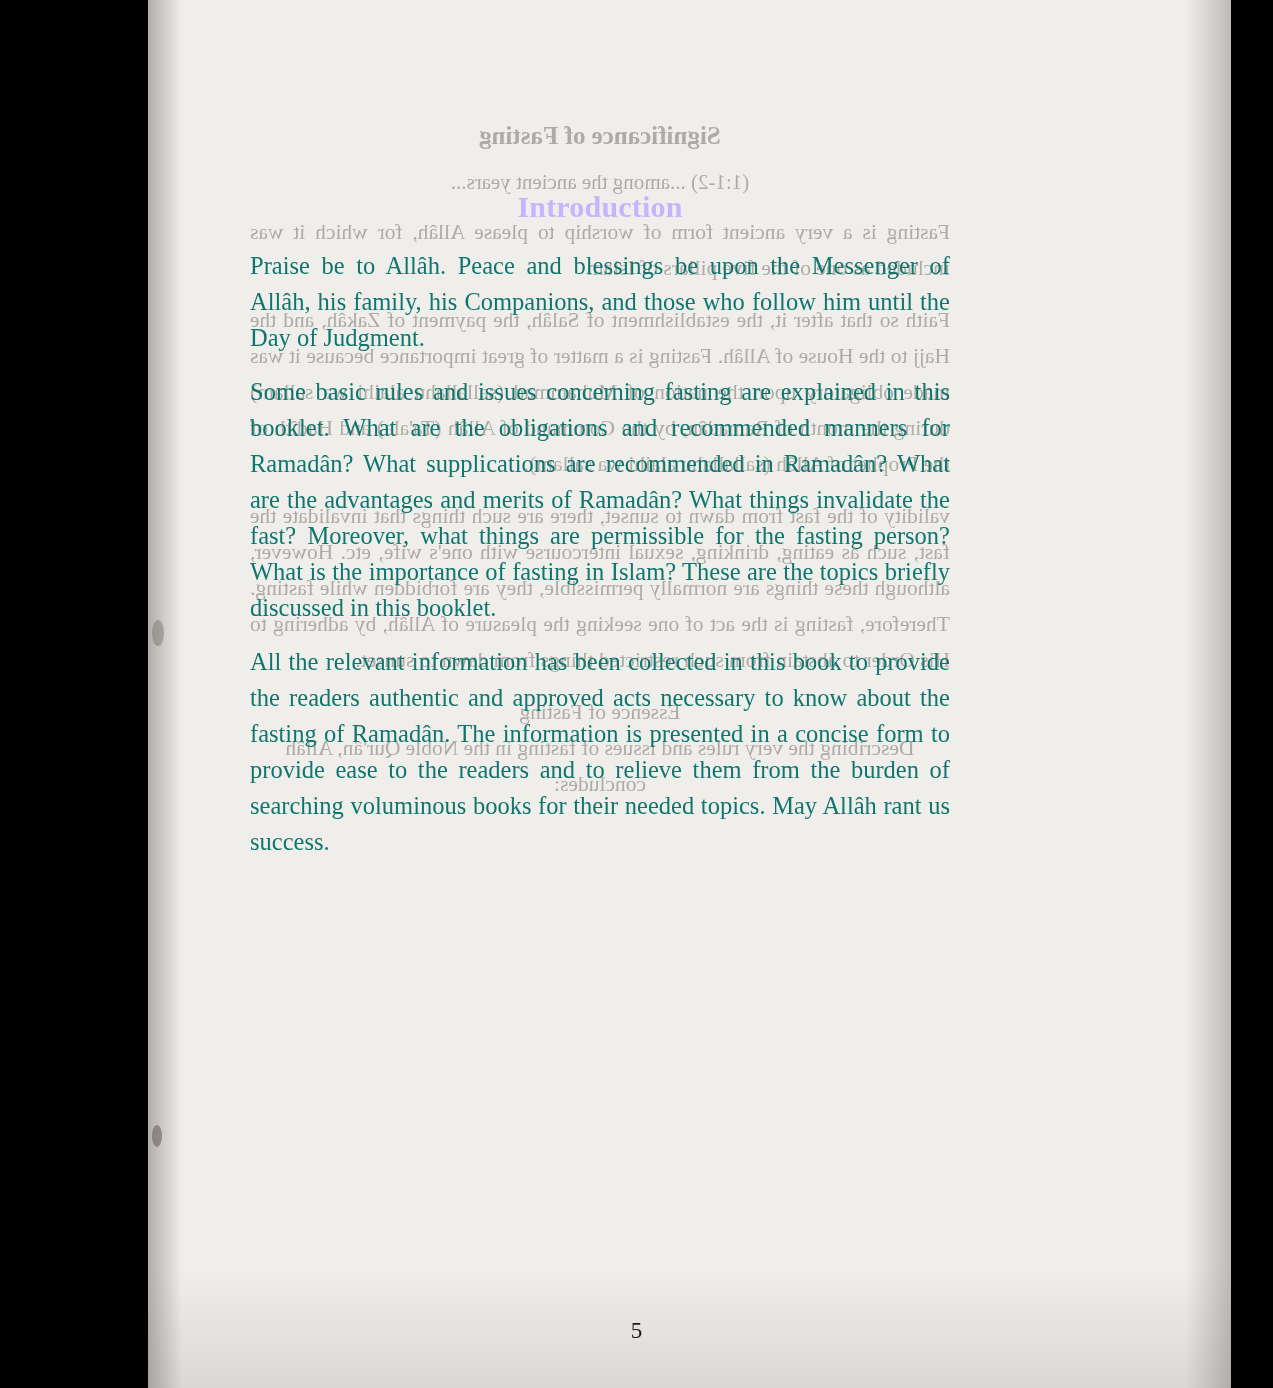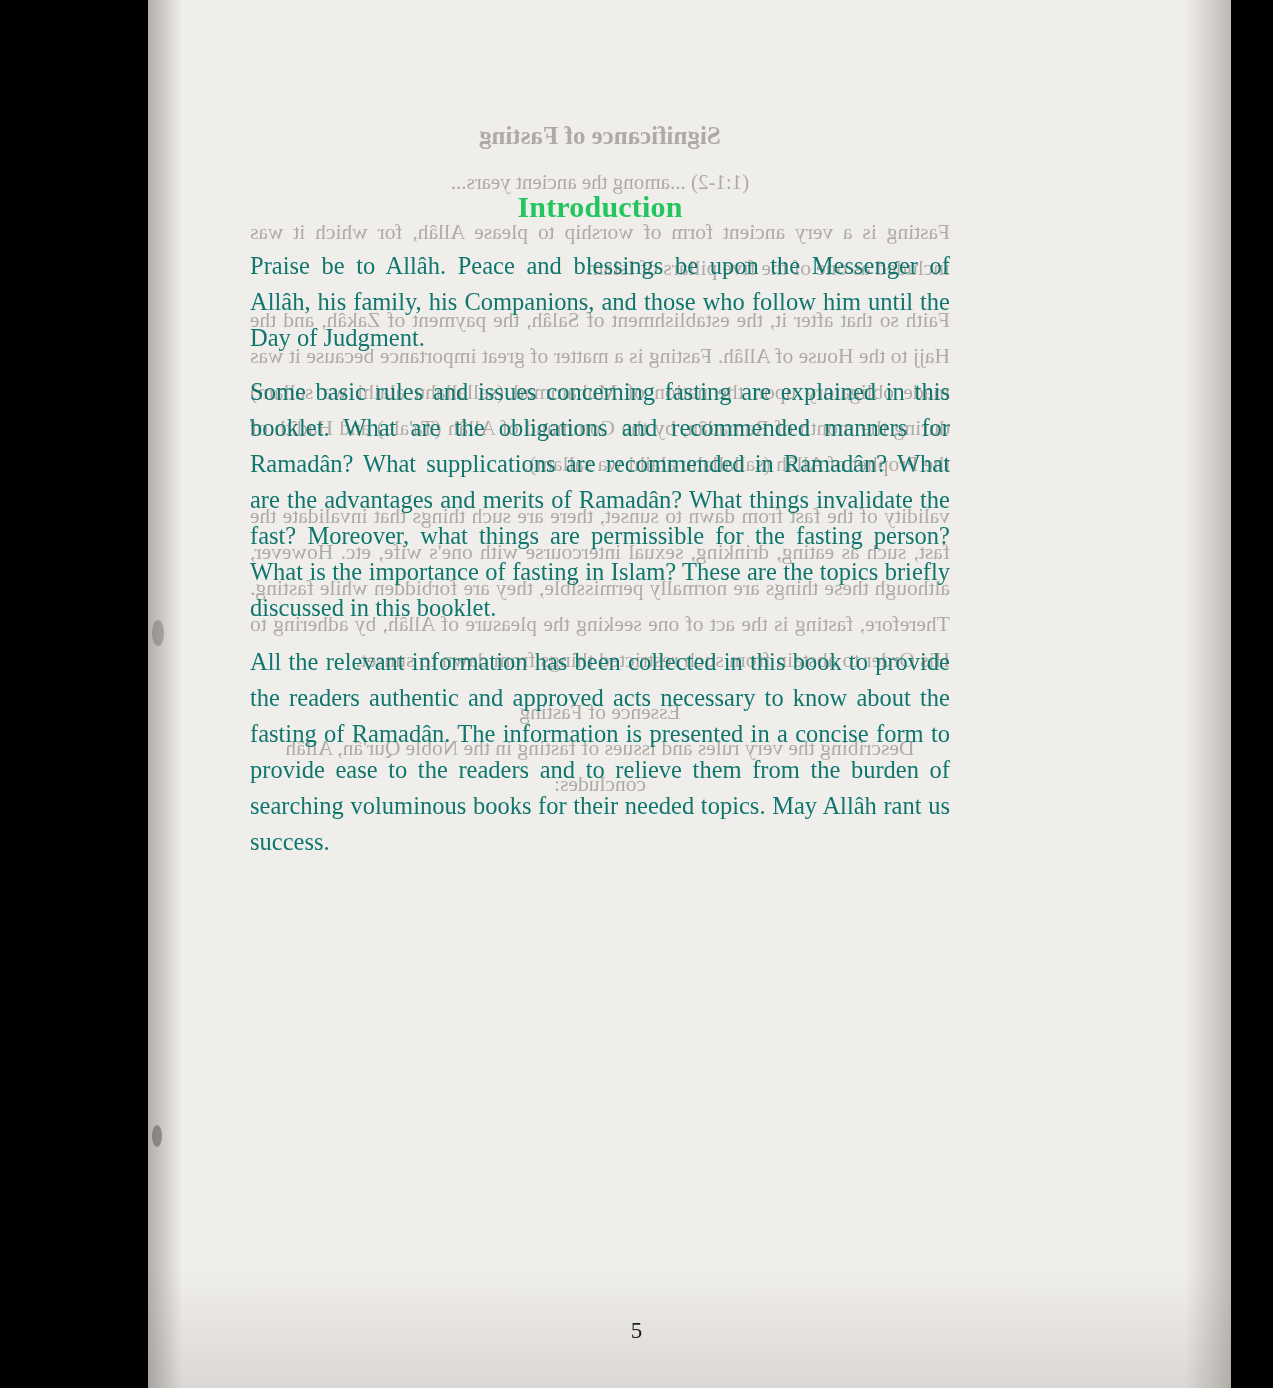--- a/index.html
+++ b/index.html
@@ -93,21 +93,21 @@
   .content {
     position: absolute;
     left: 250px;
     top: 190px;
     width: 700px;
   }
   .page-heading {
     text-align: center;
     font-size: 30px;
     font-weight: bold;
-    color: #22c55e;
+    color: #c4b5fd;
     margin: 0 0 24px 0;
     letter-spacing: 0.2px;
   }
   .body-par {
     font-size: 24.5px;
     line-height: 36px;
     text-align: justify;
     text-justify: inter-word;
     color: #0f766e;
     margin: 0 0 18px 0;

